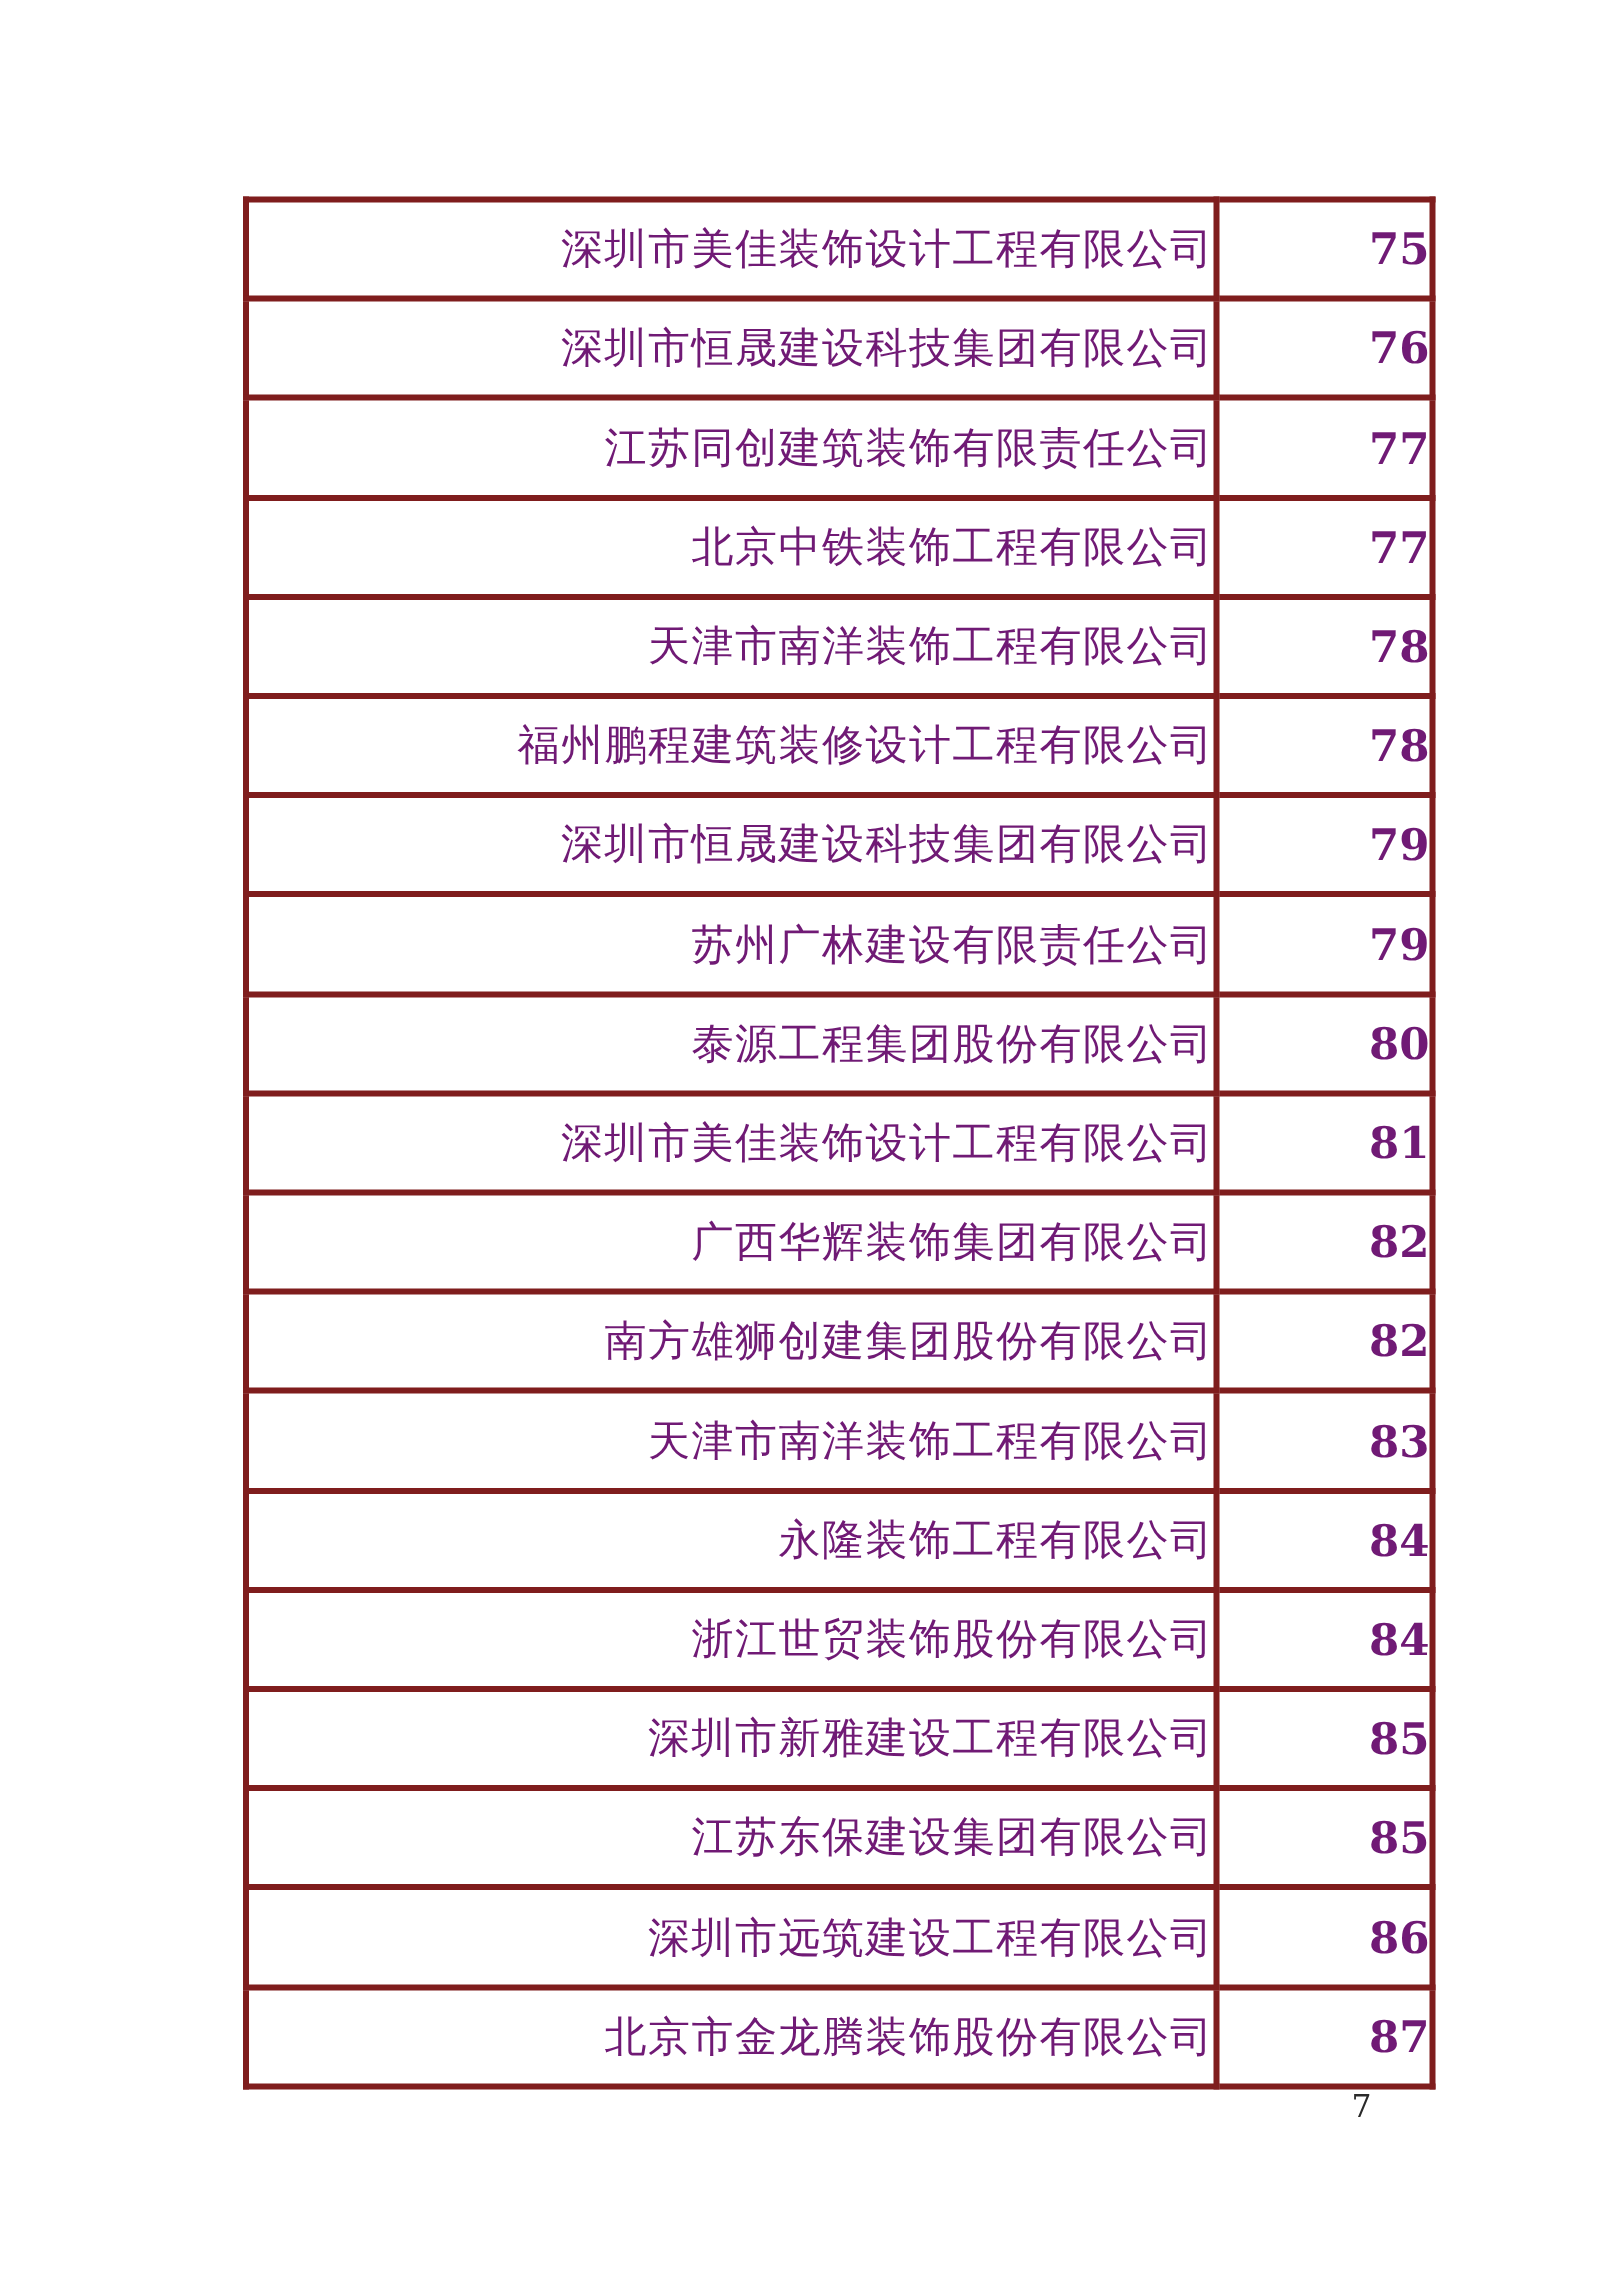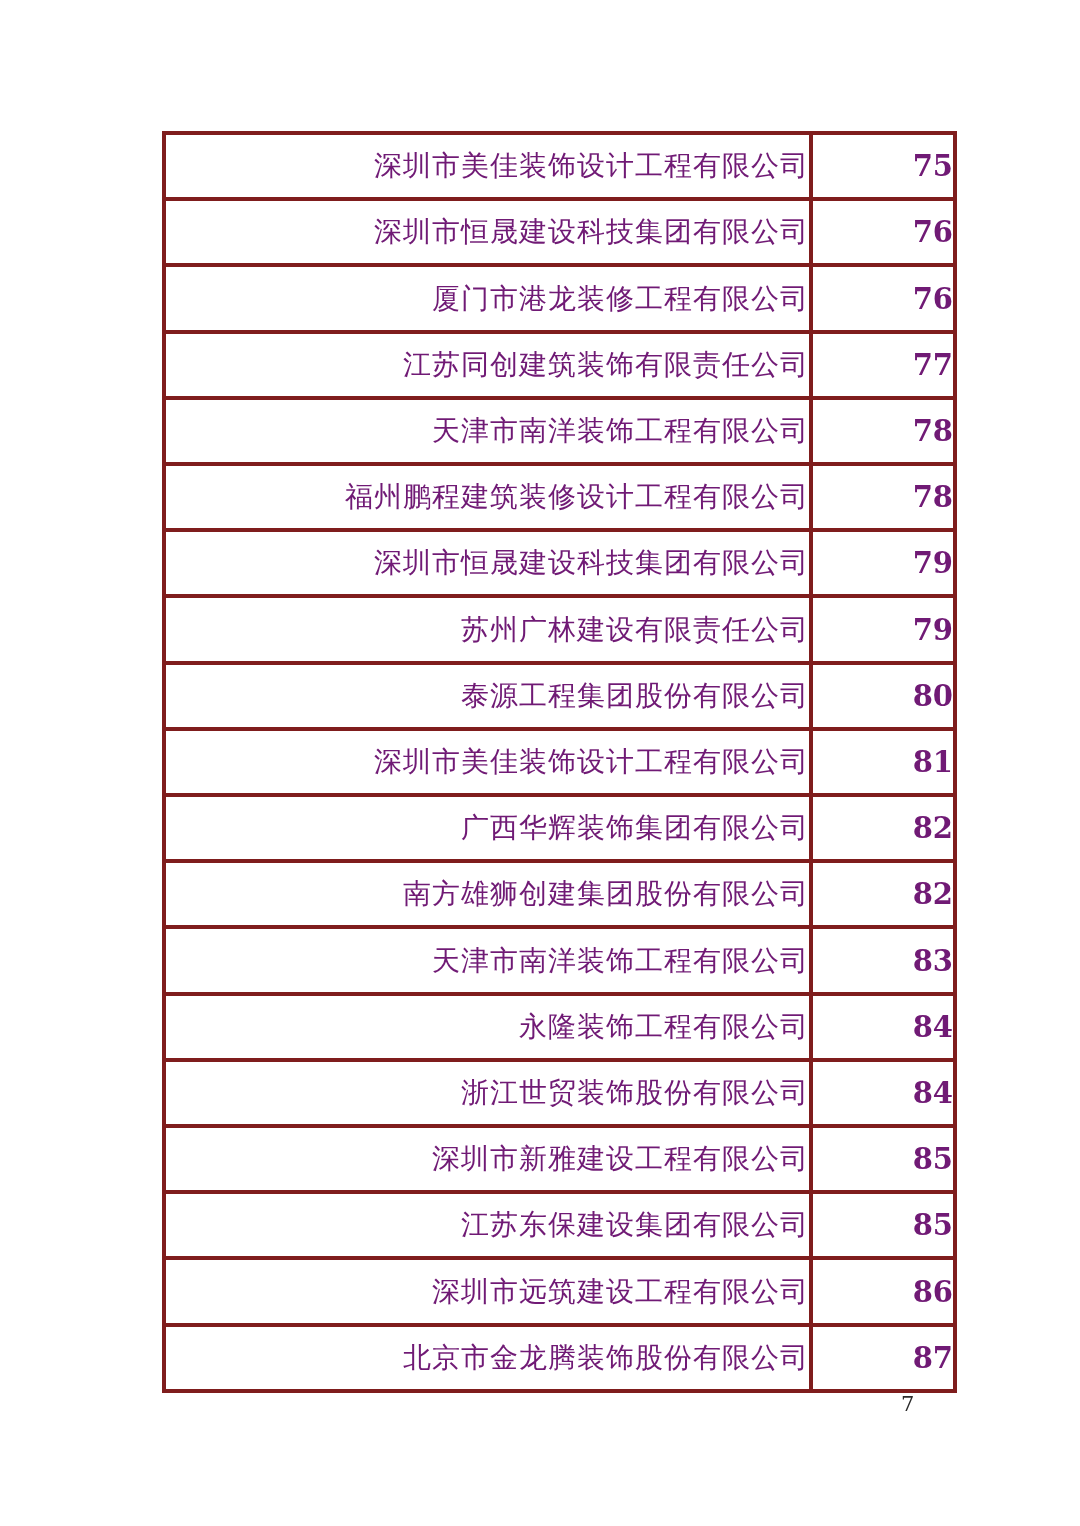--- a/index.html
+++ b/index.html
@@ -68,25 +68,25 @@
     <tbody>
         <tr>
     <td class="company-cell">深圳市美佳装饰设计工程有限公司</td>
     <td class="score-cell">75</td>
   </tr>
         <tr>
     <td class="company-cell">深圳市恒晟建设科技集团有限公司</td>
     <td class="score-cell">76</td>
   </tr>
         <tr>
-    <td class="company-cell">厦门市港龙装修工程有限公司</td>
-    <td class="score-cell">76</td>
+    <td class="company-cell">江苏同创建筑装饰有限责任公司</td>
+    <td class="score-cell">77</td>
   </tr>
         <tr>
-    <td class="company-cell">江苏同创建筑装饰有限责任公司</td>
+    <td class="company-cell">北京中铁装饰工程有限公司</td>
     <td class="score-cell">77</td>
   </tr>
         <tr>
     <td class="company-cell">天津市南洋装饰工程有限公司</td>
     <td class="score-cell">78</td>
   </tr>
         <tr>
     <td class="company-cell">福州鹏程建筑装修设计工程有限公司</td>
     <td class="score-cell">78</td>
   </tr>

